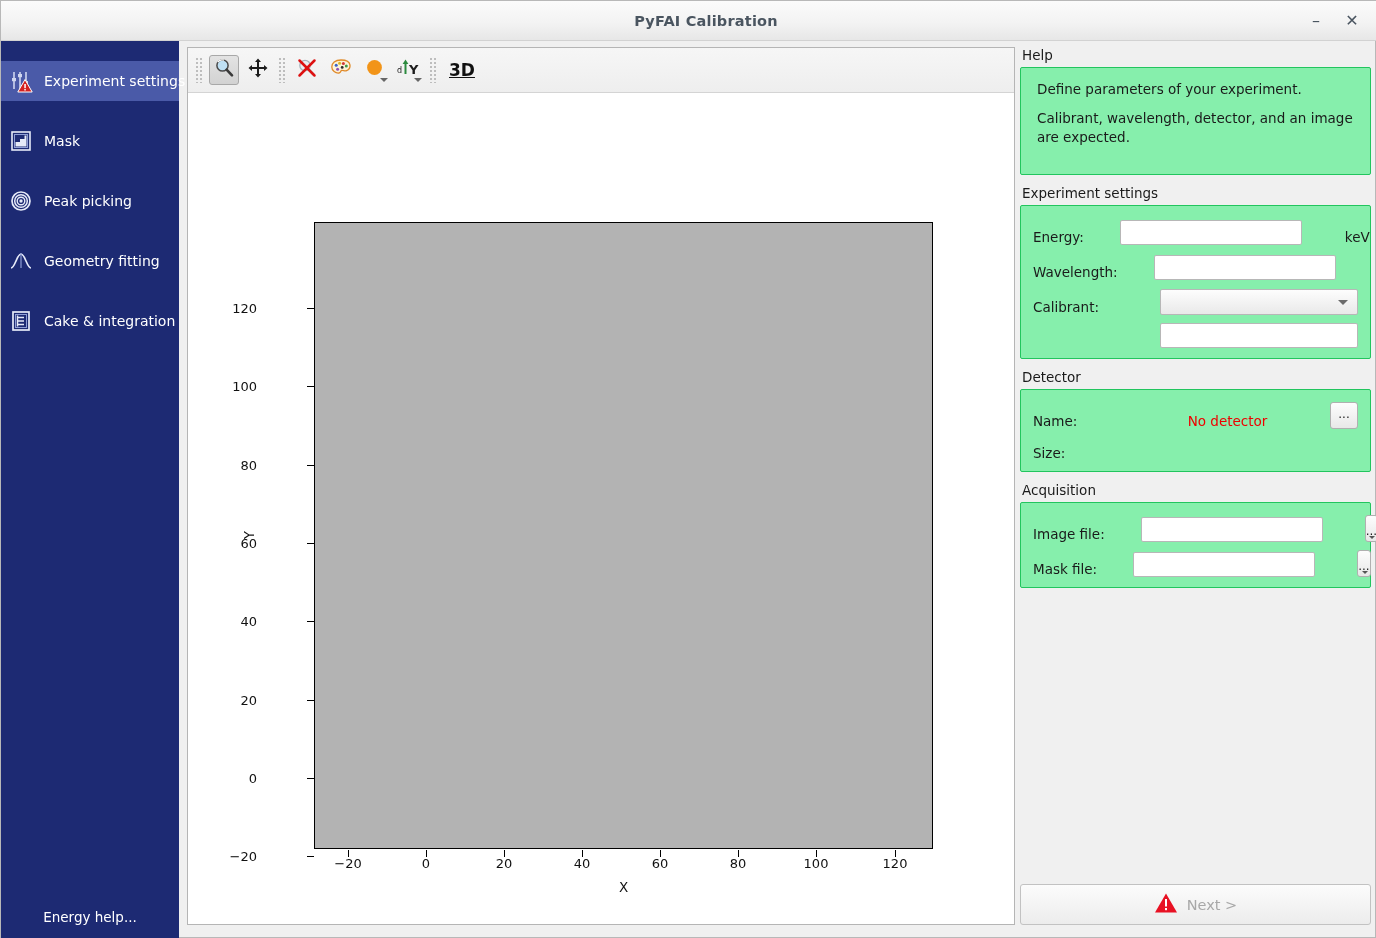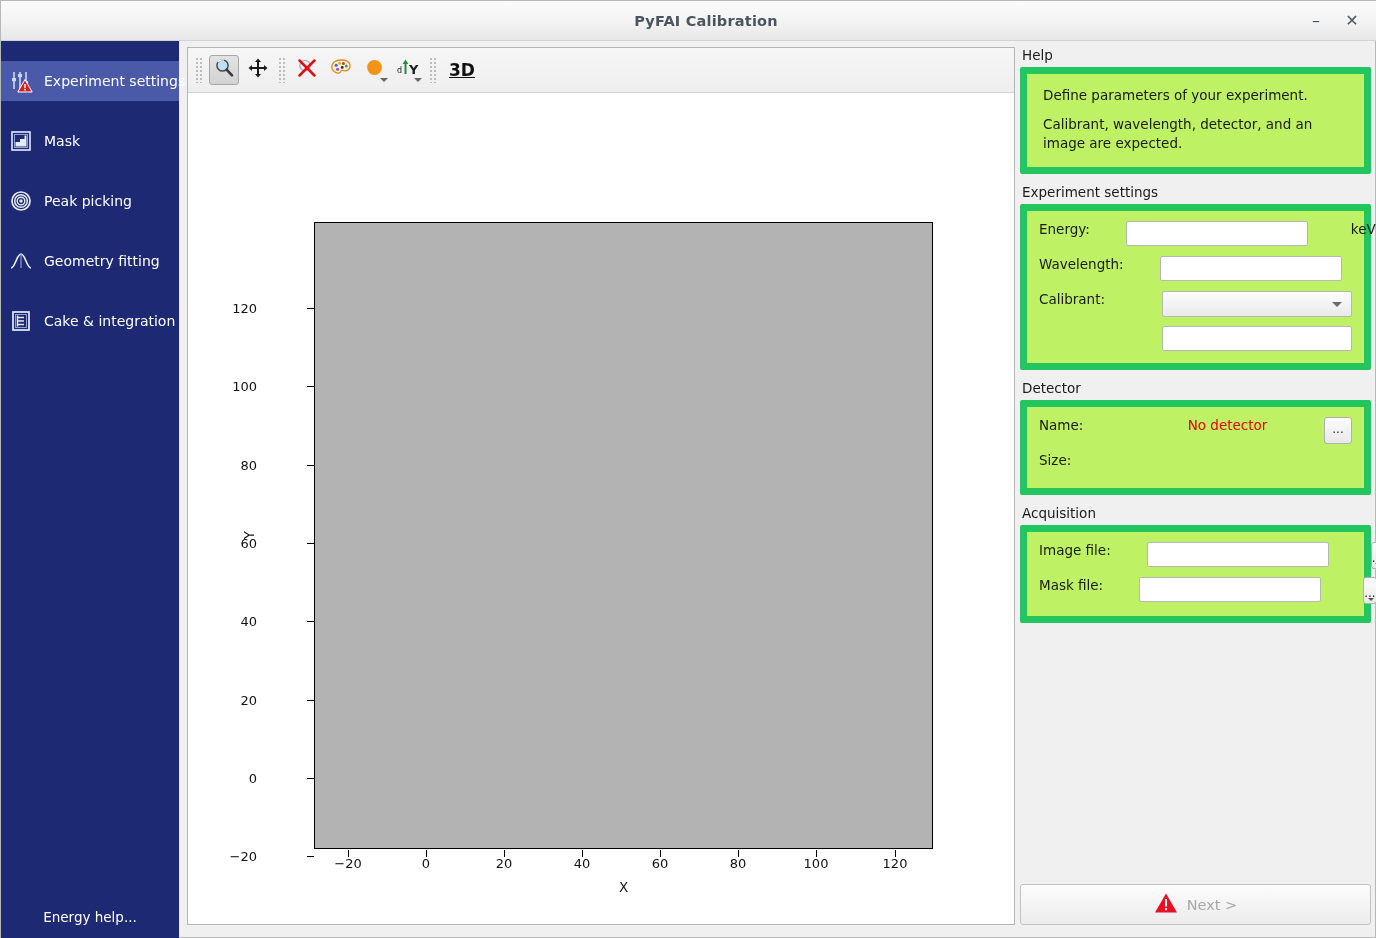--- a/index.html
+++ b/index.html
@@ -210,37 +210,37 @@
     position: absolute;
     left: 1019px; top: 46px;
     width: 351px; height: 878px;
   }
   .group-title {
     font-size: 13.5px;
     color: #1a1a1a;
     margin: 0 0 4px 2px;
   }
   .group-box {
-    border: 7px solid #22c55e;
-    background: #bef264;
+    border: 1px solid #22c55e;
+    background: #86efac;
     border-radius: 2px;
     padding: 10px 12px;
   }
   .group + .group { margin-top: 10px; }
   .help-line {
     font-size: 13.5px;
     color: #1a1a1a;
     line-height: 19px;
     margin: 0 0 10px 2px;
   }
-  .help-line:last-child { margin-bottom: 2px; }
+  .help-line:last-child { margin-bottom: 15px; }
 
   .frow {
     display: flex;
-    align-items: flex-start;
+    align-items: flex-end;
     height: 29px;
     margin-bottom: 6px;
     gap: 36px;
   }
   .frow:last-child { margin-bottom: 0; }
   .flabel {
     font-size: 13.5px;
     color: #1a1a1a;
     white-space: nowrap;
   }

